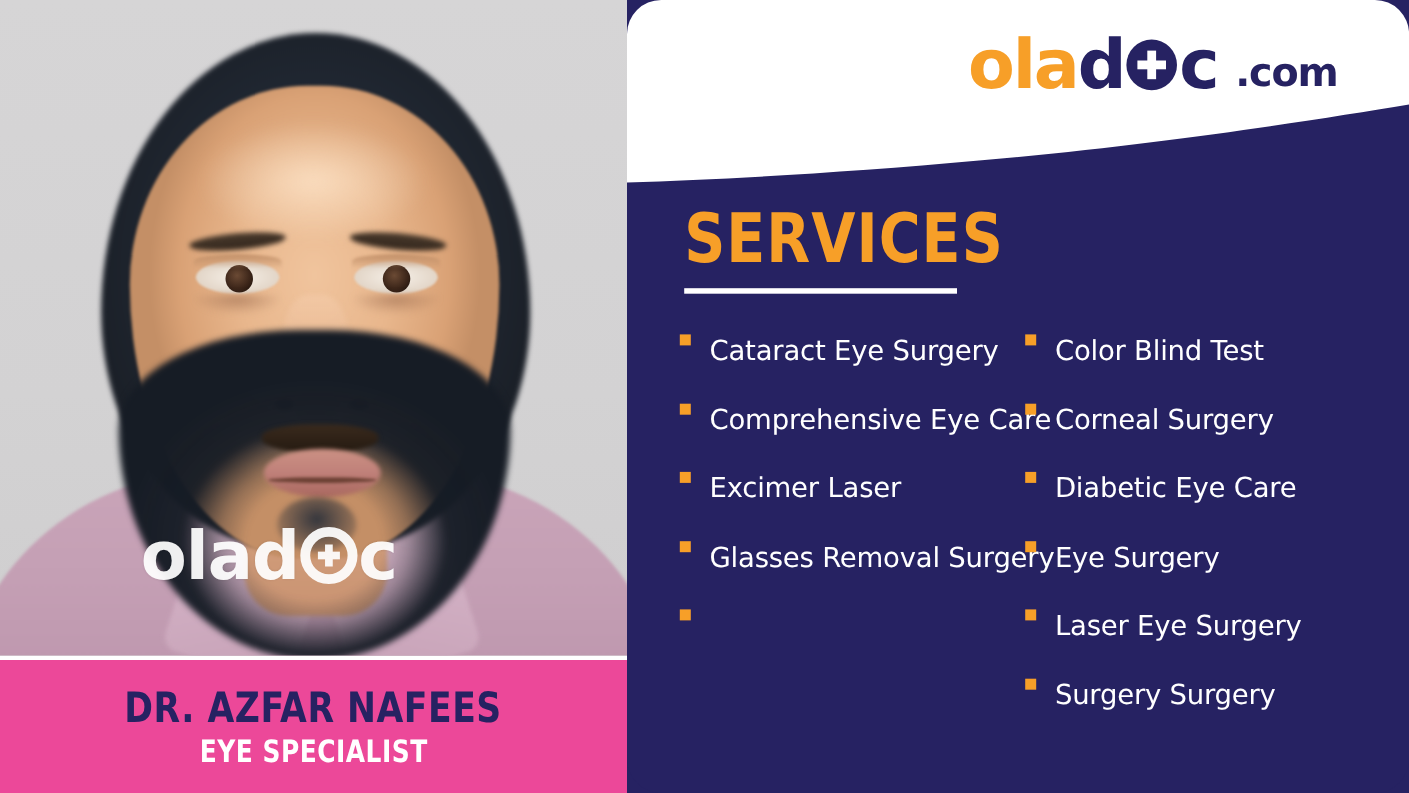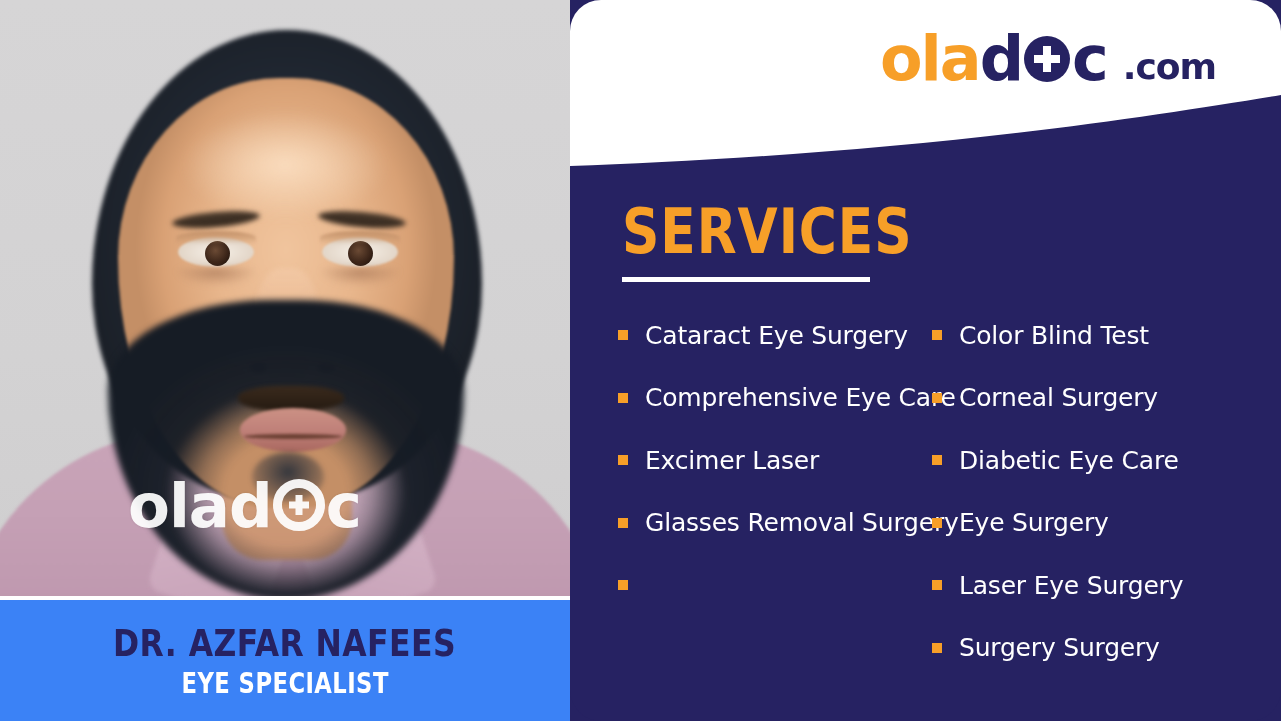--- a/index.html
+++ b/index.html
@@ -220,21 +220,21 @@
   #wm-doc-o::before, #wm-doc-o::after {
     content:""; position:absolute; background:#ffffff;
   }
   #wm-doc-o::before { left:50%; top:7px; width:7px; height:20px; transform:translateX(-50%); }
   #wm-doc-o::after  { top:50%; left:7px; height:7px; width:20px; transform:translateY(-50%); }
 
   
   #name-banner {
     position:absolute; left:0; top:600px;
     width:570px; height:121px;
-    background:#3b82f6;
+    background:#ec4899;
     display:flex; flex-direction:column;
     align-items:center; justify-content:center;
     gap:2px;
   }
   #doctor-name {
     font-family:"DejaVu Sans Condensed","Liberation Sans", sans-serif;
     font-weight:700;
     font-size:38px;
     letter-spacing:.5px;
     color:#262262;
@@ -288,21 +288,21 @@
   }
   #logo-plus-o::before { left:50%; top:10px; width:8px; height:26px; transform:translateX(-50%); }
   #logo-plus-o::after  { top:50%; left:10px; height:8px; width:26px; transform:translateY(-50%); }
   .logo-com {
     font-size:36px; color:#262262; letter-spacing:-1px;
     margin-left:16px; align-self:flex-end; padding-bottom:5px;
   }
 
   
   #services-heading-wrap {
-    position:absolute; left:52px; top:186px;margin-top:15px;
+    position:absolute; left:52px; top:186px;
   }
   #services-title {
     font-family:"DejaVu Sans Condensed","Liberation Sans", sans-serif;
     font-weight:700;
     font-size:62px;
     letter-spacing:1px;
     color:#f79f28;
     line-height:1;
     transform:scaleX(.93);
     transform-origin:left center;
@@ -317,21 +317,21 @@
   #services-columns {
     position:absolute; left:0; top:304px;
     width:711px;
     display:flex;
   }
   .service-col { display:flex; flex-direction:column; }
   #service-col-left  { width:355px; padding-left:48px; }
   #service-col-right { width:356px; padding-left:401px; margin-left:-394px; }
 
   .service-item {
-    display:flex; align-items:center;
+    display:flex; 
     height:62.5px;
   }
   .service-bullet {
     width:10px; height:10px;
     background:#f79f28;
     flex:0 0 10px;
     margin-right:17px;
   }
   .service-label {
     font-family:"DejaVu Sans","Liberation Sans", sans-serif;

